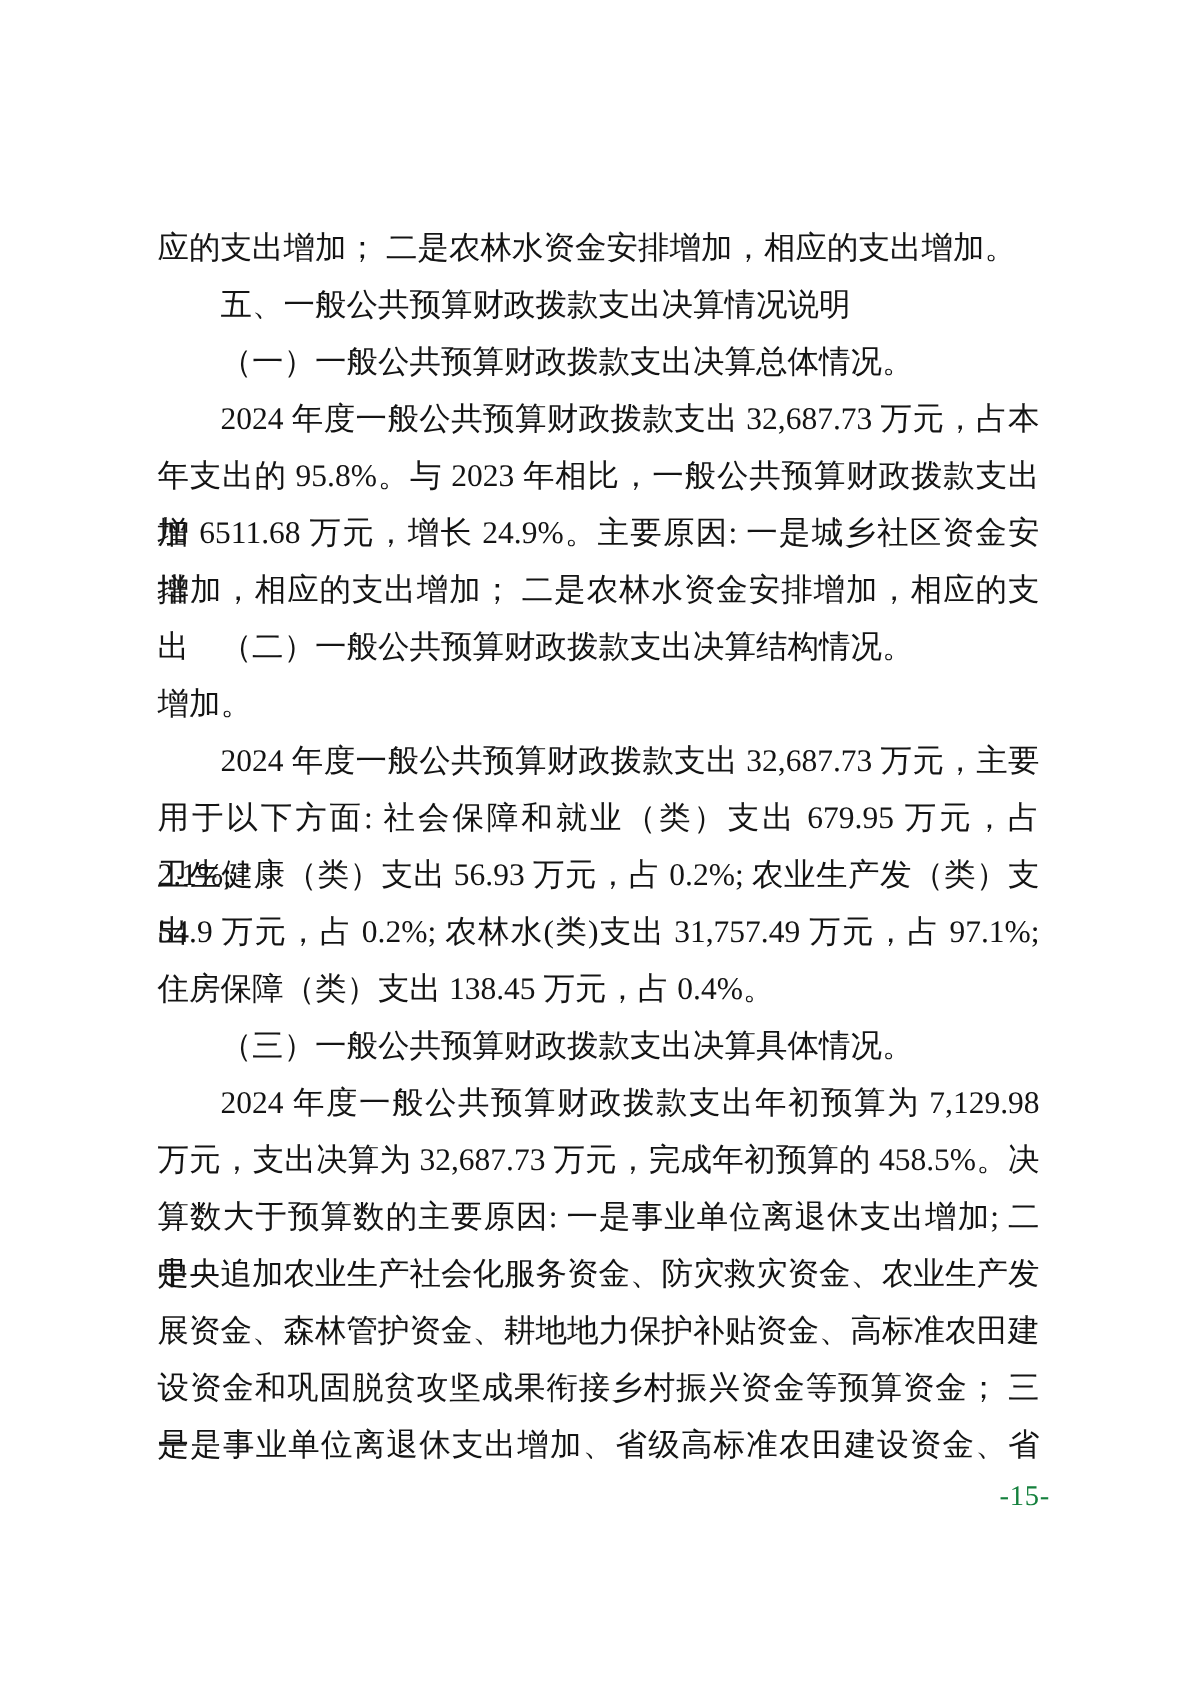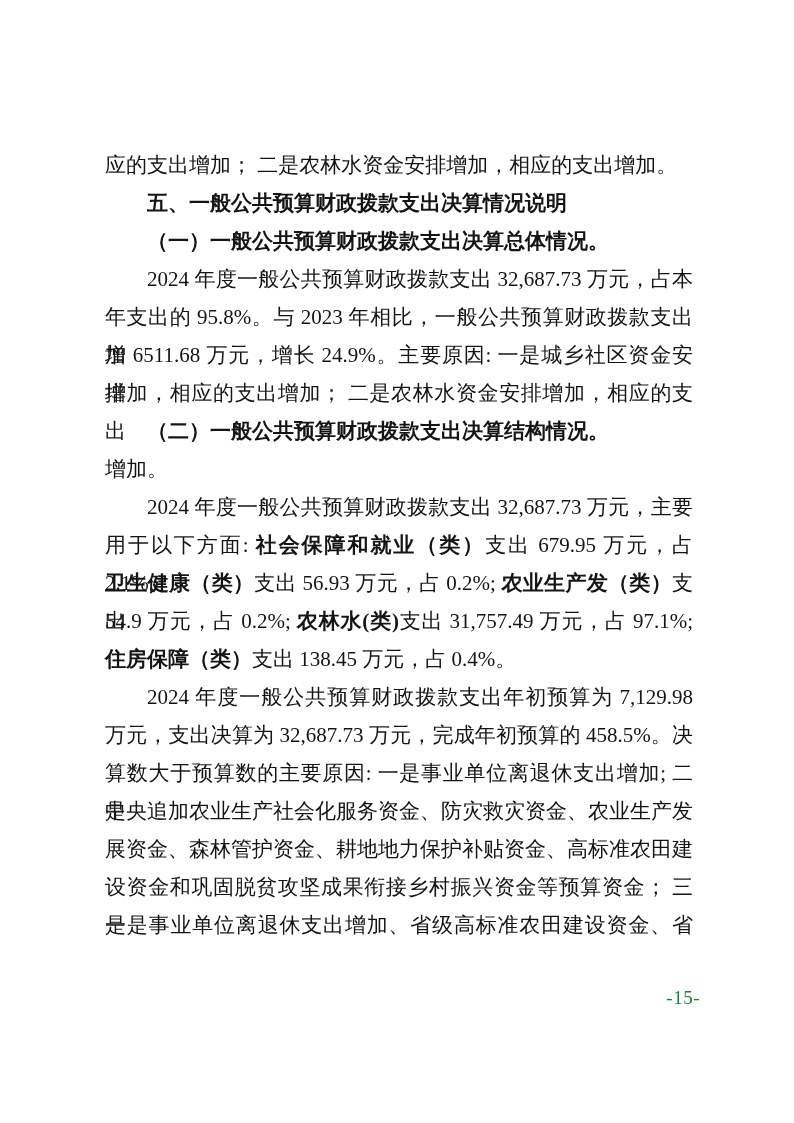--- a/index.html
+++ b/index.html
@@ -29,21 +29,21 @@
     letter-spacing: 0;
   }
   .line.justify {
     text-align: justify;
     text-align-last: justify;
   }
   .line.indent {
     padding-left: 42px;
   }
   .seg.bold {
-    font-weight: 700;
+    font-weight: 400;
   }
   .page-number {
     position: absolute;
     top: 986px;
     right: 94px;
     font-size: 19px;
     line-height: 24px;
     letter-spacing: 0.5px;
     color: #15803d;
   }
@@ -60,20 +60,21 @@
       <div class="line justify"><span class="seg">年支出的 95.8%。与 2023 年相比，一般公共预算财政拨款支出增</span></div>
       <div class="line justify"><span class="seg">加 6511.68 万元，增长 24.9%。主要原因: 一是城乡社区资金安排</span></div>
       <div class="line justify"><span class="seg">增加，相应的支出增加； 二是农林水资金安排增加，相应的支出</span></div>
       <div class="line indent"><span class="seg bold">（二）一般公共预算财政拨款支出决算结构情况。</span></div>
       <div class="line"><span class="seg">增加。</span></div>
       <div class="line justify indent"><span class="seg">2024 年度一般公共预算财政拨款支出 32,687.73 万元，主要</span></div>
       <div class="line justify"><span class="seg">用于以下方面: </span><span class="seg bold">社会保障和就业（类）</span><span class="seg">支出 679.95 万元，占 2.1%;</span></div>
       <div class="line justify"><span class="seg bold">卫生健康（类）</span><span class="seg">支出 56.93 万元，占 0.2%; </span><span class="seg bold">农业生产发（类）</span><span class="seg">支出</span></div>
       <div class="line justify"><span class="seg">54.9 万元，占 0.2%; </span><span class="seg bold">农林水(类)</span><span class="seg">支出 31,757.49 万元，占 97.1%;</span></div>
       <div class="line"><span class="seg bold">住房保障（类）</span><span class="seg">支出 138.45 万元，占 0.4%。</span></div>
+      <div class="line indent"><span class="seg bold">（三）一般公共预算财政拨款支出决算具体情况。</span></div>
       <div class="line justify indent"><span class="seg">2024 年度一般公共预算财政拨款支出年初预算为 7,129.98</span></div>
       <div class="line justify"><span class="seg">万元，支出决算为 32,687.73 万元，完成年初预算的 458.5%。决</span></div>
       <div class="line justify"><span class="seg">算数大于预算数的主要原因: 一是事业单位离退休支出增加; 二是</span></div>
       <div class="line justify"><span class="seg">中央追加农业生产社会化服务资金、防灾救灾资金、农业生产发</span></div>
       <div class="line justify"><span class="seg">展资金、森林管护资金、耕地地力保护补贴资金、高标准农田建</span></div>
       <div class="line justify"><span class="seg">设资金和巩固脱贫攻坚成果衔接乡村振兴资金等预算资金； 三是</span></div>
       <div class="line justify"><span class="seg">一是事业单位离退休支出增加、省级高标准农田建设资金、省</span></div>
     </div>
   <div class="page-number">-15-</div>
 </div>

